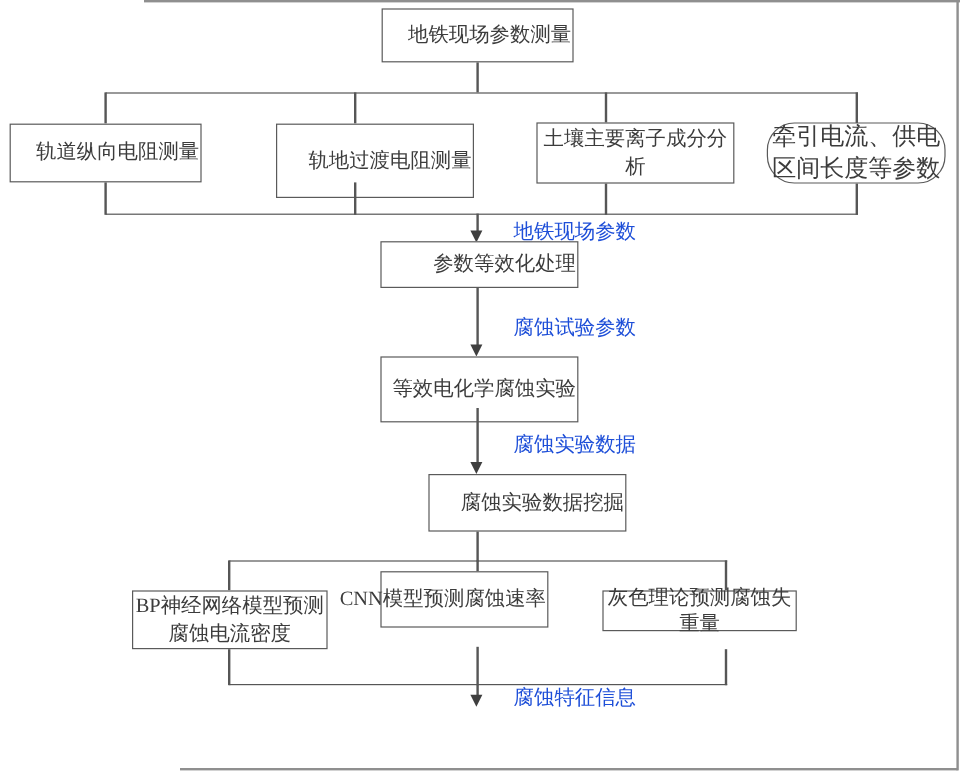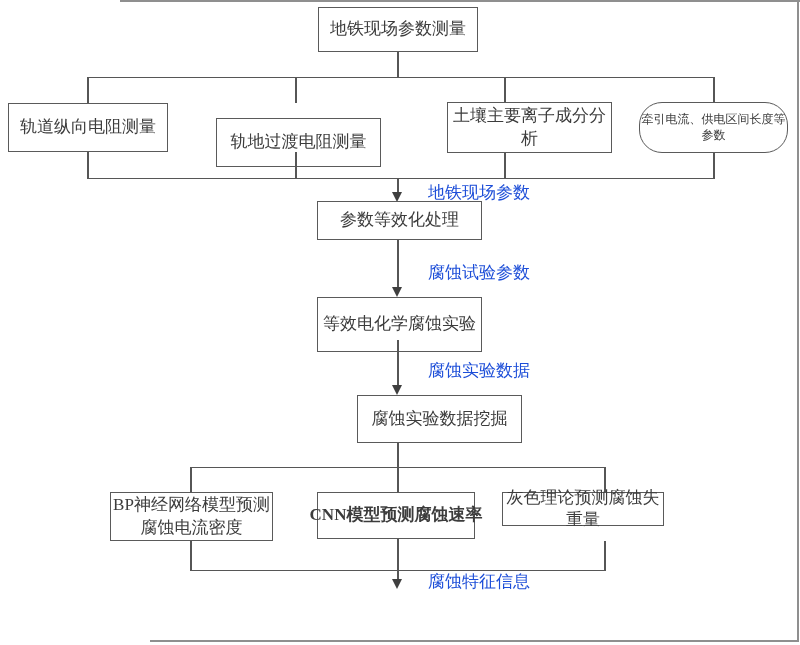--- a/index.html
+++ b/index.html
@@ -2,36 +2,36 @@
 <html><head>
 <meta charset="utf-8">
 <style>
   html,body{margin:0;padding:0;background:#ffffff;}
   .canvas{
     position:relative;width:800px;height:645px;background:#ffffff;overflow:hidden;
     font-family:"Liberation Serif","DejaVu Serif",serif;color:#3c3c3c;
   }
   .node{
     position:absolute;box-sizing:border-box;border:1.5px solid #5a5a5a;background:#ffffff;
-    display:flex;align-items:center;justify-content:center;text-align:center;
+    display:flex;align-items:center;justify-content:flex-end;text-align:center;
     font-size:17px;line-height:1.32;padding:0 1px;
   }
   .nw{white-space:nowrap;}
-  .small{font-size:12px;border-radius:23px;}
+  .small{font-size:20px;border-radius:23px;}
   
   .n-source{left:318px;top:7px;width:160px;height:45px;}
   .n-m0{left:8px;top:103px;width:160px;height:49px;}
-  .n-m1{left:216px;top:103px;width:165px;height:49px;margin-top:15px;}
+  .n-m1{left:230px;top:103px;width:165px;height:62px;}
   .n-m2{left:422px;top:102px;width:165px;height:51px;margin-left:25px;}
   .n-m3{left:639px;top:102px;width:149px;height:51px;}
   .n-equiv{left:317px;top:201px;width:165px;height:39px;}
   .n-exp{left:317px;top:297px;width:165px;height:55px;}
   .n-mine{left:317px;top:395px;width:165px;height:48px;margin-left:40px;}
   .n-p0{left:110px;top:492px;width:163px;height:49px;}
-  .n-p1{left:317px;top:492px;width:158px;height:47px;font-weight:bold;}
+  .n-p1{left:317px;top:476px;width:140px;height:47px;}
   .n-p2{left:502px;top:492px;width:162px;height:34px;}
   .n-final{left:318px;top:590px;width:162px;height:44px;}
   
   .hl{position:absolute;height:1.5px;background:#565656;}
   .vl{position:absolute;width:1.5px;background:#565656;}
   .arrow{
     position:absolute;width:0;height:0;
     border-left:5.5px solid transparent;border-right:5.5px solid transparent;
     border-top:10px solid #3f3f3f;
   }

